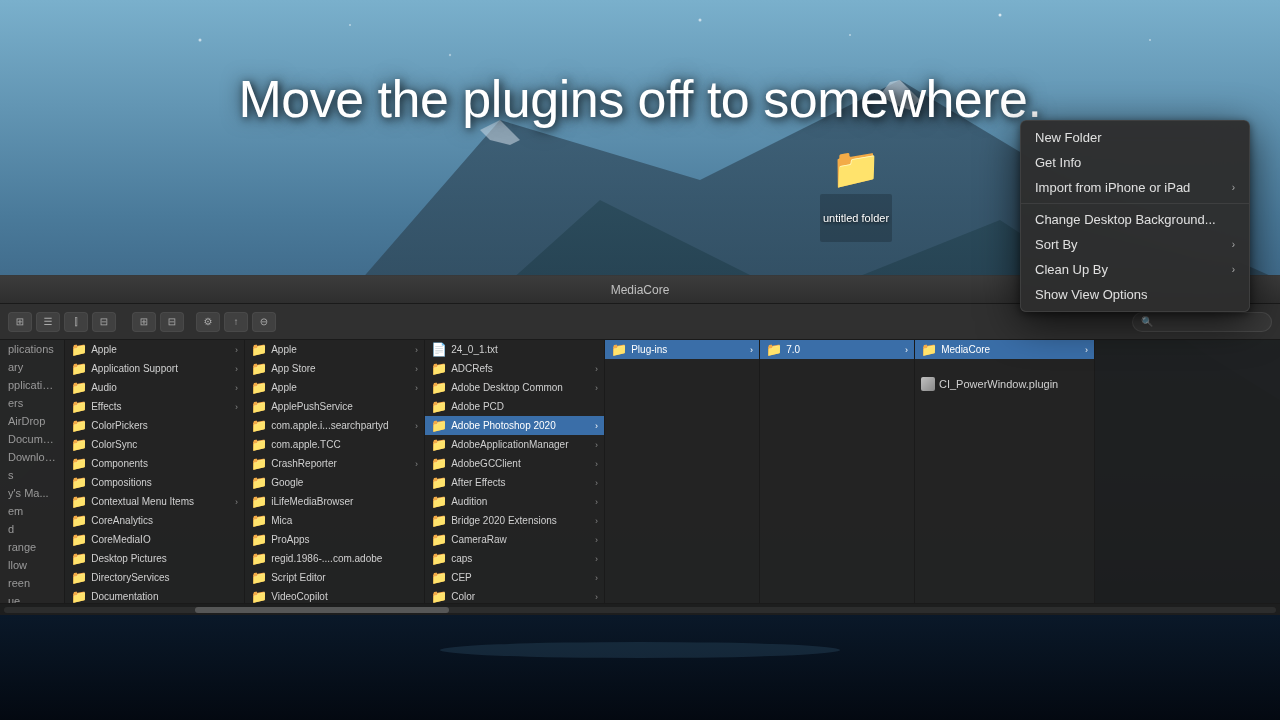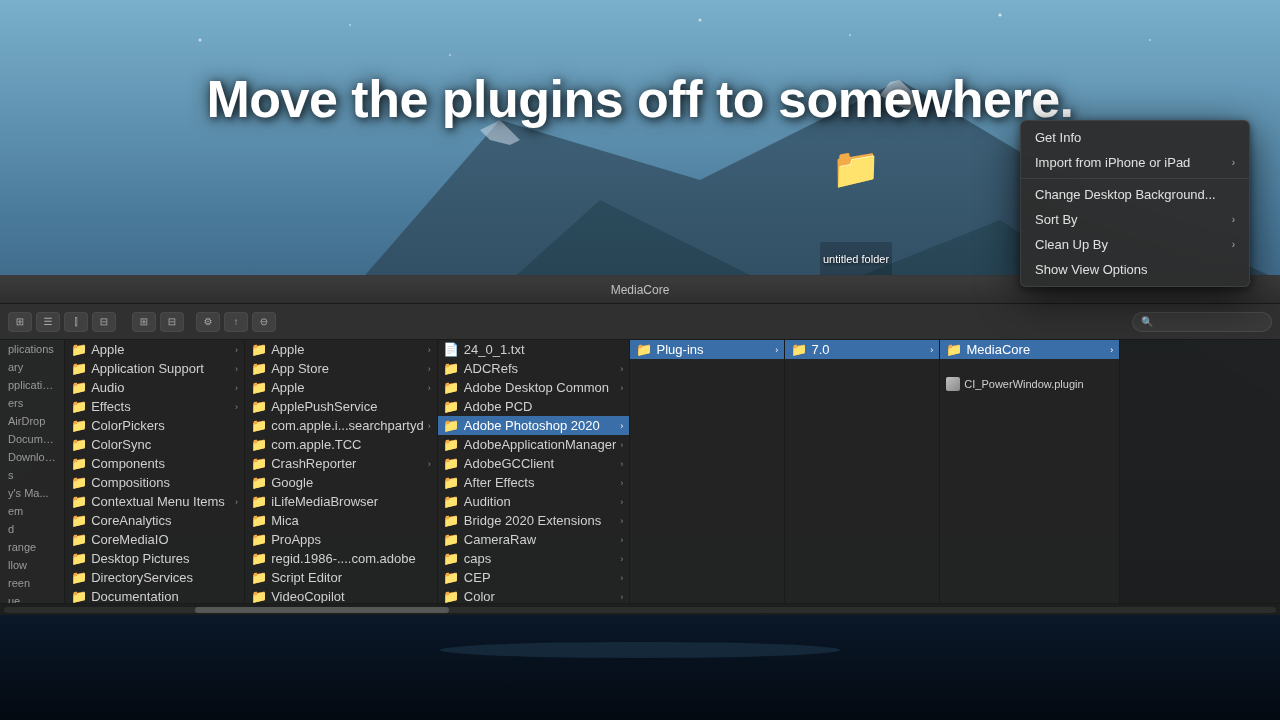--- a/index.html
+++ b/index.html
@@ -29,21 +29,21 @@
     }
 
     
     .subtitle-text {
       position: absolute;
       top: 68px;
       left: 120px;
       right: 120px;
       text-align: center;
       font-size: 52px;
-      font-weight: 700;
+      font-weight: 400;
       color: white;
       text-shadow: 2px 2px 8px rgba(0,0,0,0.8), 0 0 20px rgba(0,0,0,0.6);
       z-index: 10;
       line-height: 1.2;
       letter-spacing: -0.5px;
     }
 
     
     .finder-window {
       position: absolute;
@@ -169,21 +169,21 @@
       position: relative;
     }
     .col-item.selected { background: #3a6ea8; }
 
     .col-item-icon {
       font-size: 13px;
       flex-shrink: 0;
     }
 
     .col-item-name {
-      font-size: 13px;
+      font-size: 10px;
       color: #d0d0d0;
       white-space: nowrap;
       overflow: hidden;
       text-overflow: ellipsis;
       flex: 1;
     }
 
     .col-item.selected .col-item-name { color: white; }
 
     .col-arrow {
@@ -272,23 +272,22 @@
 
     .desktop-folder-icon {
       font-size: 40px;
     }
 
     .desktop-folder-label {
       font-size: 11px;
       color: white;
       text-shadow: 0 1px 3px rgba(0,0,0,0.8);
       background: rgba(0,0,0,0.2);
-      padding: 11px 3px;
+      padding: 18px 3px;
       border-radius: 2px;
-      margin-top: 48px;
     }
 
     
     .folder-icon { color: #5ba8d8; }
     .file-icon { color: #c8c8c8; }
 
     .plugin-icon {
       width: 14px;
       height: 14px;
       background: linear-gradient(135deg, #c0c0c0, #888);
@@ -639,20 +638,23 @@
 
   <div class="finder-scrollbar">
     <div class="scrollbar-track">
       <div class="scrollbar-thumb" style="left: 15%; width: 20%;"></div>
     </div>
   </div>
 </div>
 
 <div class="context-menu">
   <div class="ctx-item">
+    <span class="ctx-item-text">New Folder</span>
+  </div>
+  <div class="ctx-item">
     <span class="ctx-item-text">Get Info</span>
   </div>
   <div class="ctx-item">
     <span class="ctx-item-text">Import from iPhone or iPad</span>
     <span class="ctx-arrow">›</span>
   </div>
   <div class="ctx-separator"></div>
   <div class="ctx-item">
     <span class="ctx-item-text">Change Desktop Background...</span>
   </div>

